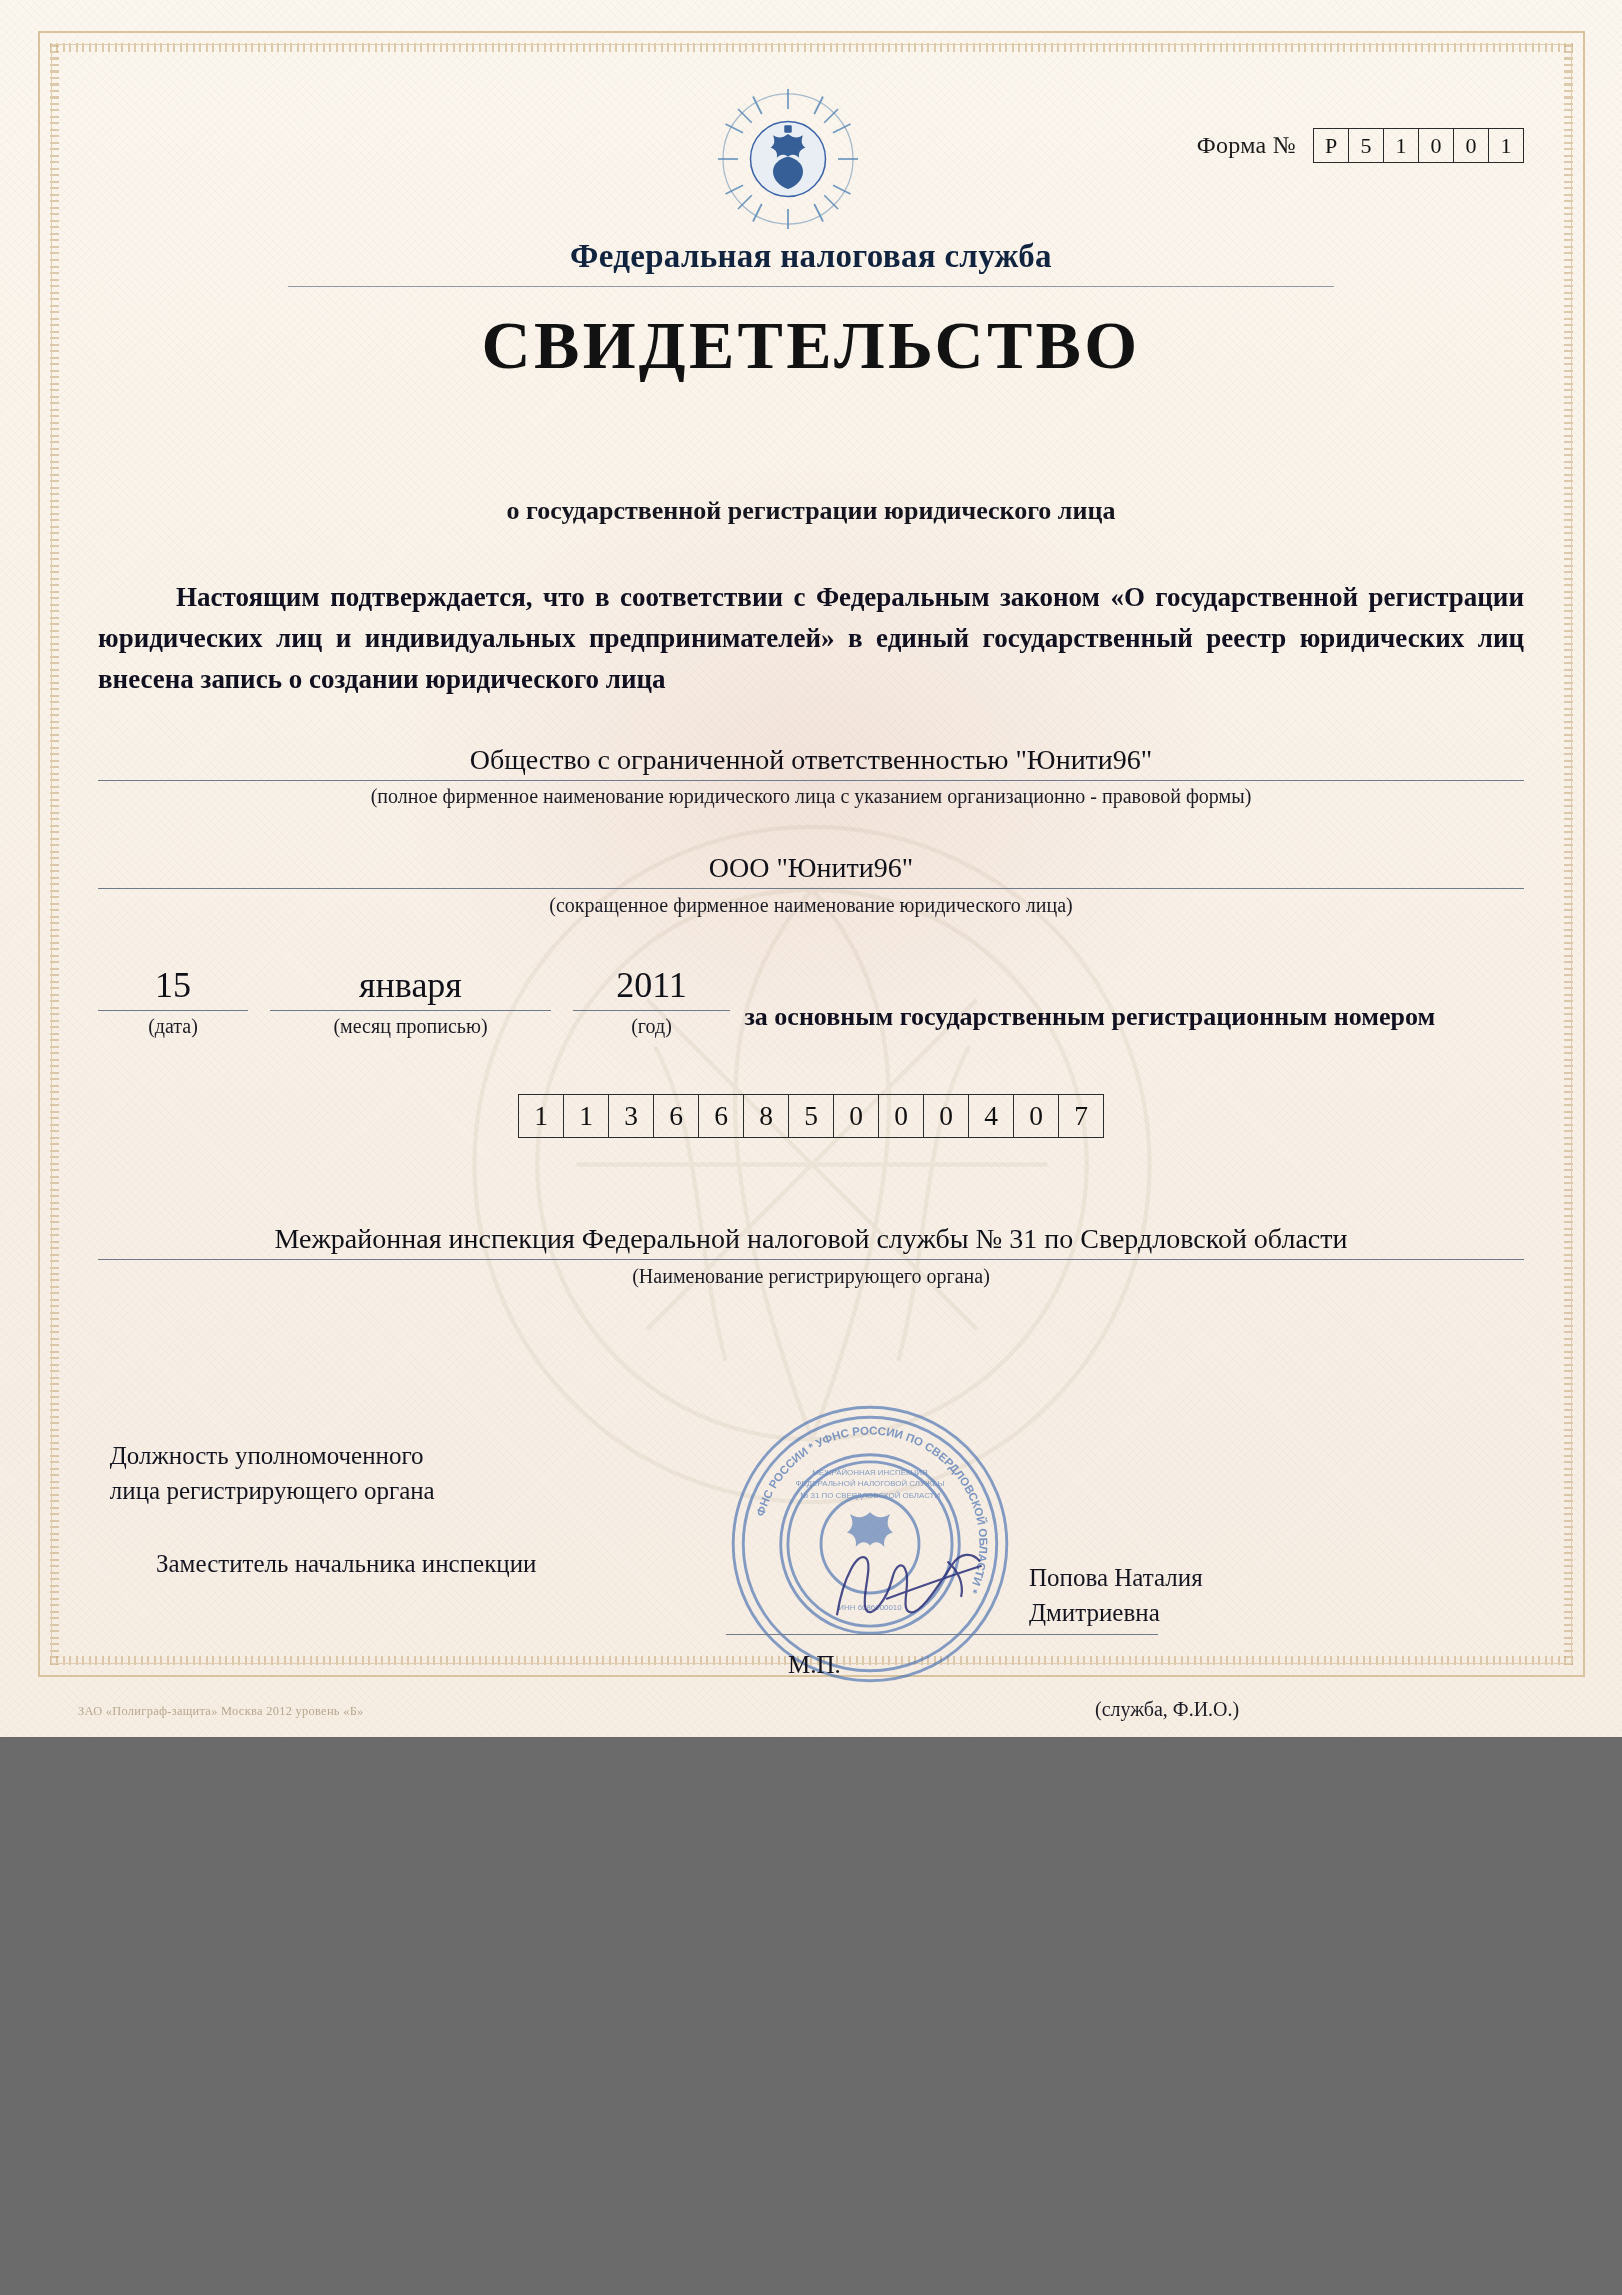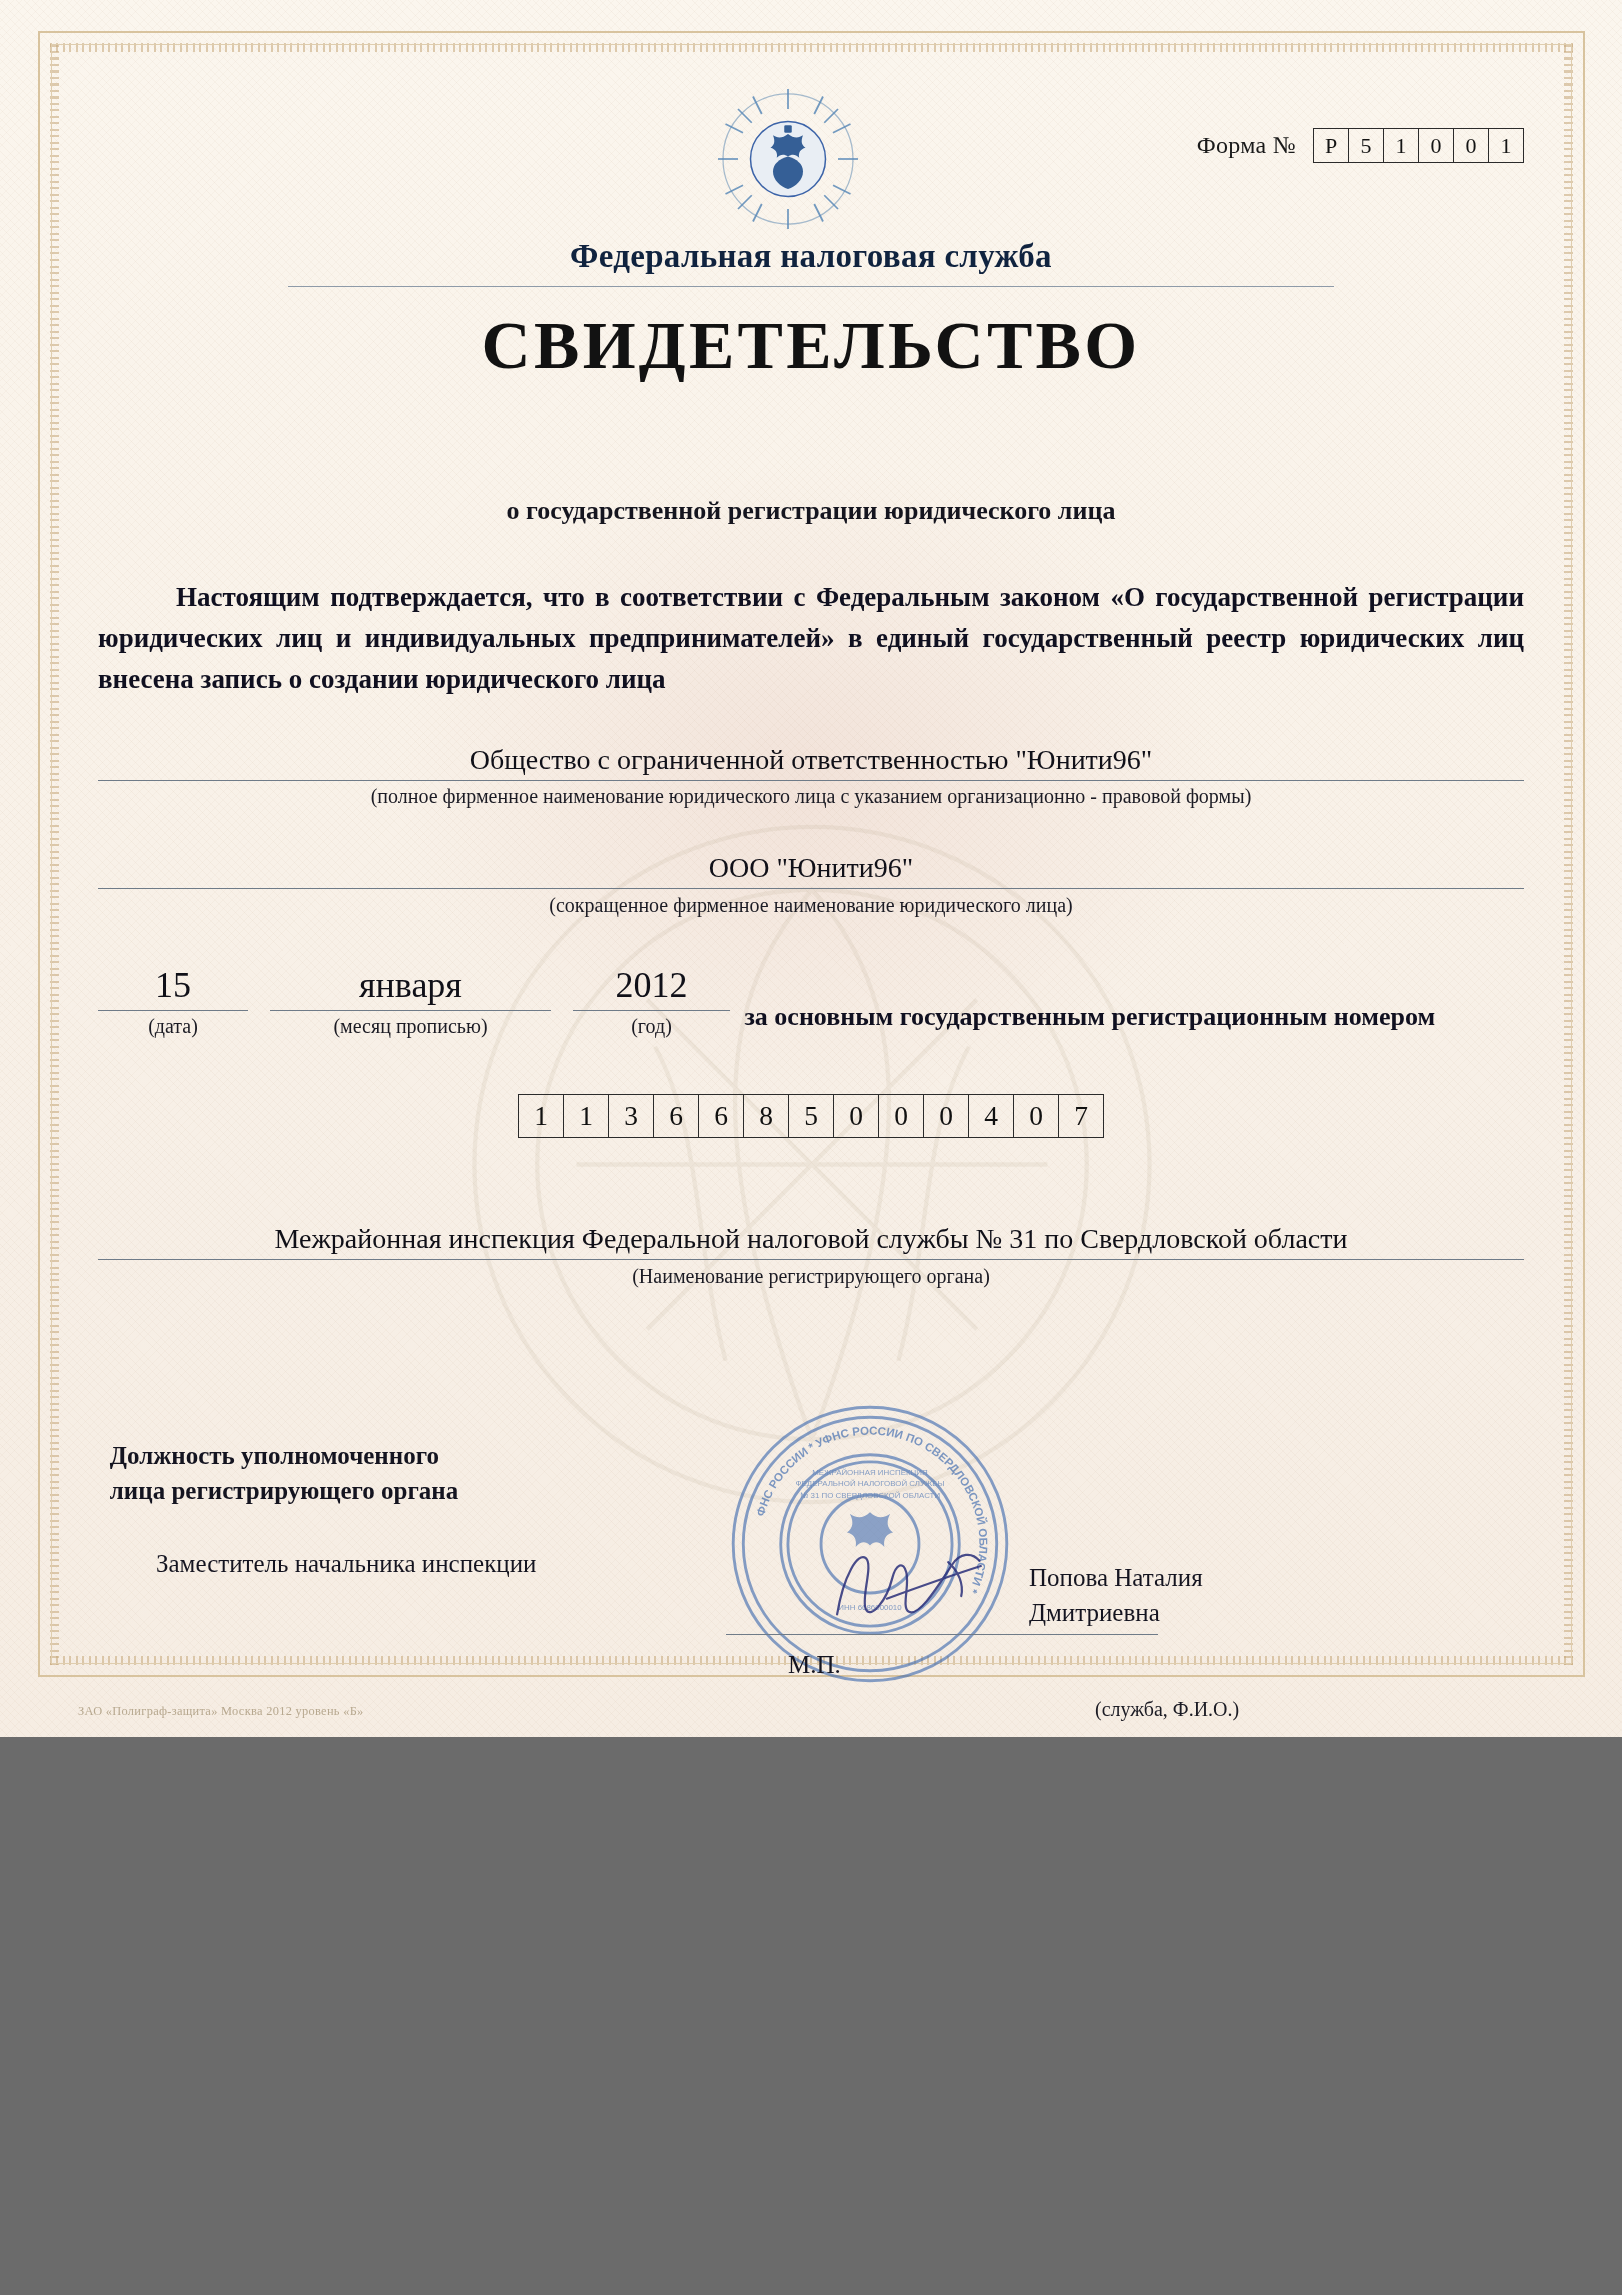--- a/index.html
+++ b/index.html
@@ -239,21 +239,20 @@
   .sign-area {
     position: relative;
     margin-top: 150px;
     height: 392px;
   }
   .post-label {
     font-size: 25px;
     line-height: 1.42;
     color: #141420;
     margin-left: 11.8px;
-    font-weight: bold;
   }
   .post-value {
     margin-top: 41px;
     margin-left: 58px;
     font-size: 25px;
     color: #141420;
   }
   .signer-name {
     position: absolute;
     left: 931px;
@@ -445,21 +444,21 @@
     <div class="date-row">
       <div class="date-cell dc-day">
         <div class="val">15</div>
         <div class="cap">(дата)</div>
       </div>
       <div class="date-cell dc-month">
         <div class="val">января</div>
         <div class="cap">(месяц прописью)</div>
       </div>
       <div class="date-cell dc-year">
-        <div class="val">2012</div>
+        <div class="val">2011</div>
         <div class="cap">(год)</div>
       </div>
       <div class="ogrn-label">за основным государственным регистрационным номером</div>
     </div>
 
     <div class="ogrn-wrap">
       <div class="ogrn-boxes">
         <div class="cell">1</div>
         <div class="cell">1</div>
         <div class="cell">3</div>

